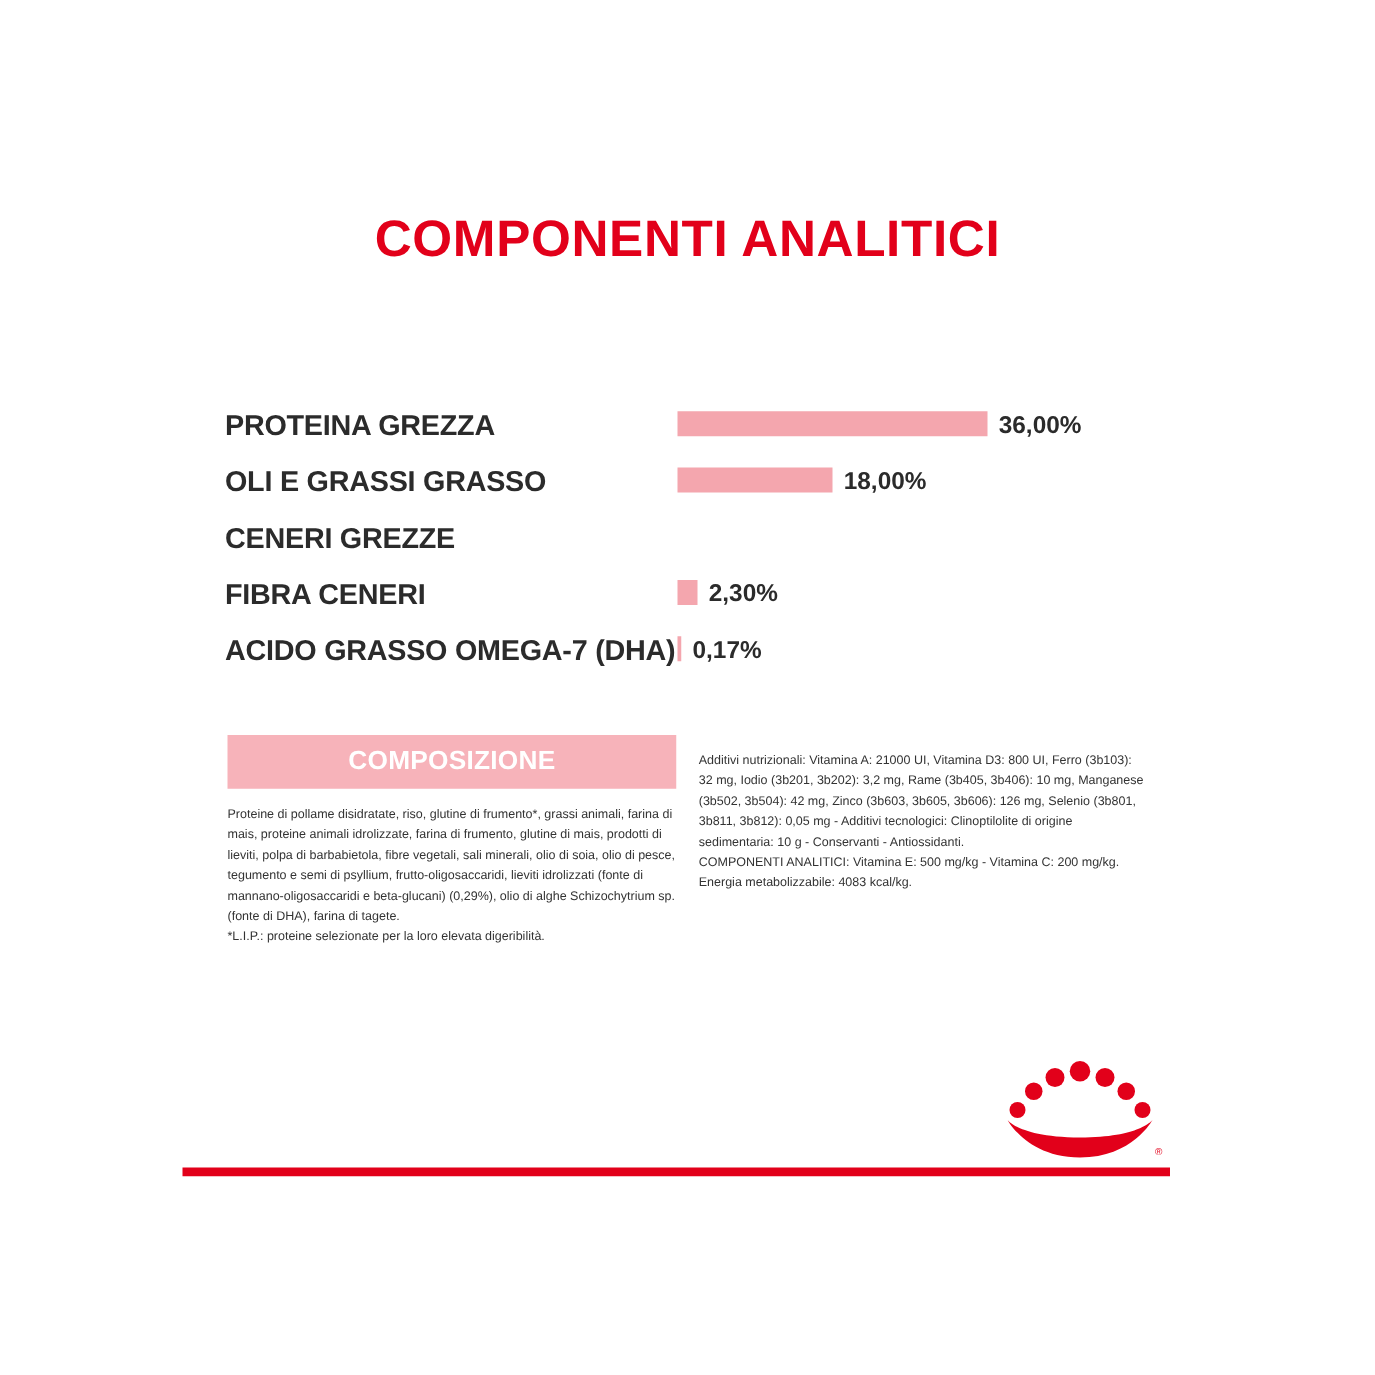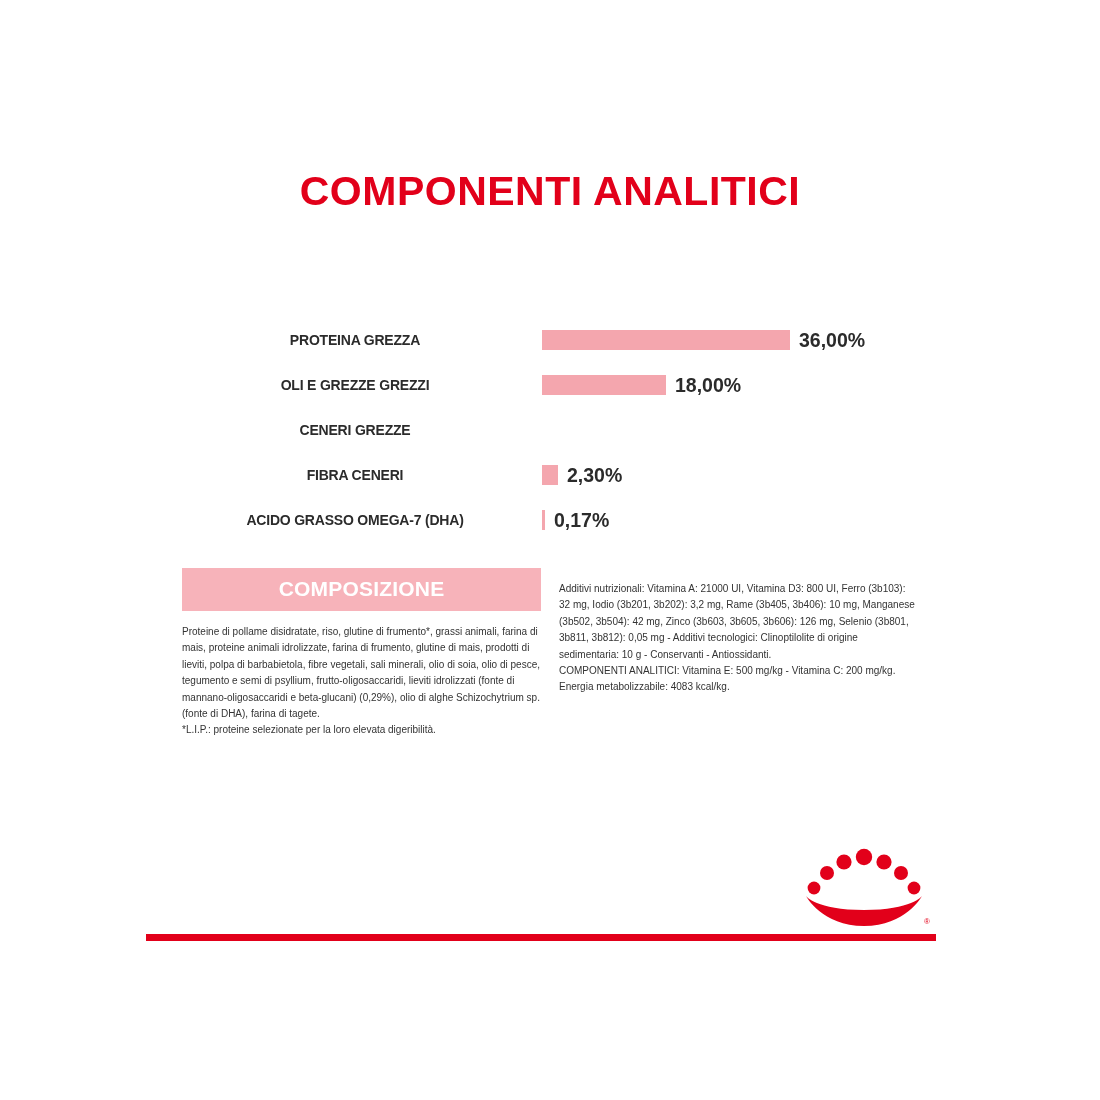--- a/index.html
+++ b/index.html
@@ -42,51 +42,50 @@
     width: 760px;
   }
   .chart-row {
     display: flex;
     align-items: center;
     height: 44px;
     margin-bottom: 1px;
   }
   .chart-label {
     width: 362px;
-    text-align: center;
+    text-align: left;
     padding-right: 12px;
     box-sizing: border-box;
-    font-size: 14px;
+    font-size: 23px;
     font-weight: bold;
     color: #2b2b2b;
     letter-spacing: -0.2px;
     white-space: nowrap;
   }
   .chart-bar-wrap {
     display: flex;
-    align-items: center;
     flex: 1;
   }
   .chart-bar {
     height: 20px;
     background: #f4a6ae;
     display: block;
   }
   .chart-value {
     font-size: 19.5px;
     font-weight: bold;
     color: #2b2b2b;
     margin-left: 9px;
     white-space: nowrap;
   }
 
   
   .panels {
     position: absolute;
-    top: 568px;
+    top: 588px;
     left: 182px;
     width: 736px;
     display: flex;
     gap: 18px;
   }
   .panel {
     width: 359px;
   }
   .panel-head {
     background: #f7b3ba;
@@ -144,21 +143,21 @@
 
     <div class="chart-row">
       <div class="chart-label">PROTEINA GREZZA</div>
       <div class="chart-bar-wrap">
         <span class="chart-bar" style="width:248px"></span>
         <span class="chart-value">36,00%</span>
       </div>
     </div>
 
     <div class="chart-row">
-      <div class="chart-label">OLI E GREZZE GREZZI</div>
+      <div class="chart-label">OLI E GRASSI GRASSO</div>
       <div class="chart-bar-wrap">
         <span class="chart-bar" style="width:124px"></span>
         <span class="chart-value">18,00%</span>
       </div>
     </div>
 
     <div class="chart-row">
       <div class="chart-label">CENERI GREZZE</div>
     </div>
 

